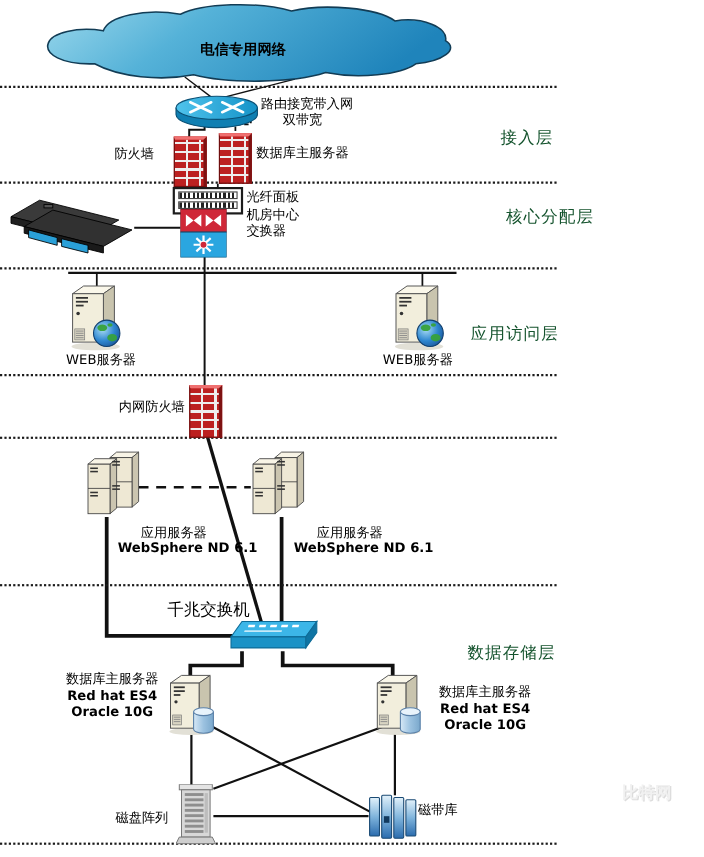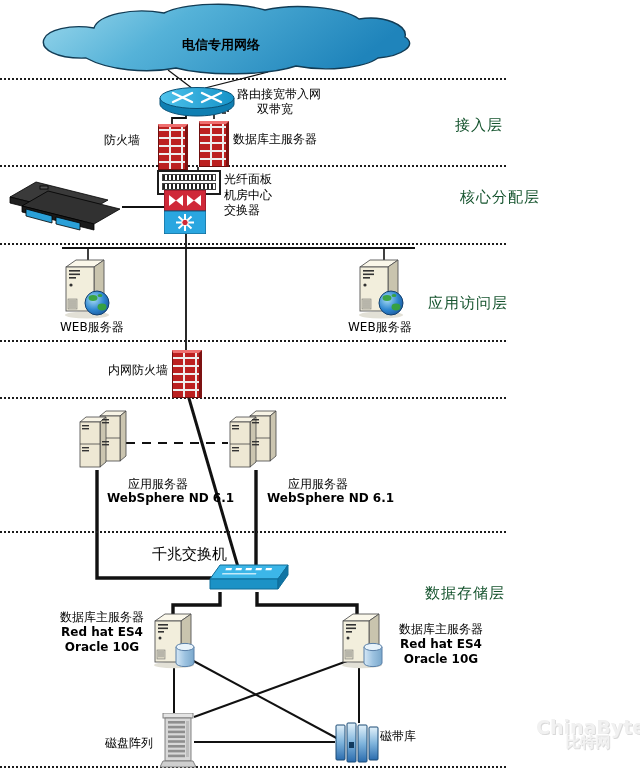--- a/index.html
+++ b/index.html
@@ -369,17 +369,16 @@
       <rect x="2" y="5" width="9" height="35" rx="1" fill="url(#tp)"></rect>
       <rect x="13" y="3" width="9" height="39" rx="1" fill="url(#tp)"></rect>
       <rect x="24" y="5" width="9" height="37" rx="1" fill="url(#tp)"></rect>
       <rect x="35" y="7" width="9" height="33" rx="1" fill="url(#tp)"></rect>
     </g>
     <rect x="15" y="22" width="5" height="6" fill="#123a5e"></rect>
   </svg>
   <div class="lbl" style="left:380px;top:729px;">磁带库</div>
 
   <div class="wm">
-    <div><span class="brand">ChinaByte</span></div>
     <div class="cn">比特网</div>
   </div>
 
 </div>
 
 </body></html>

